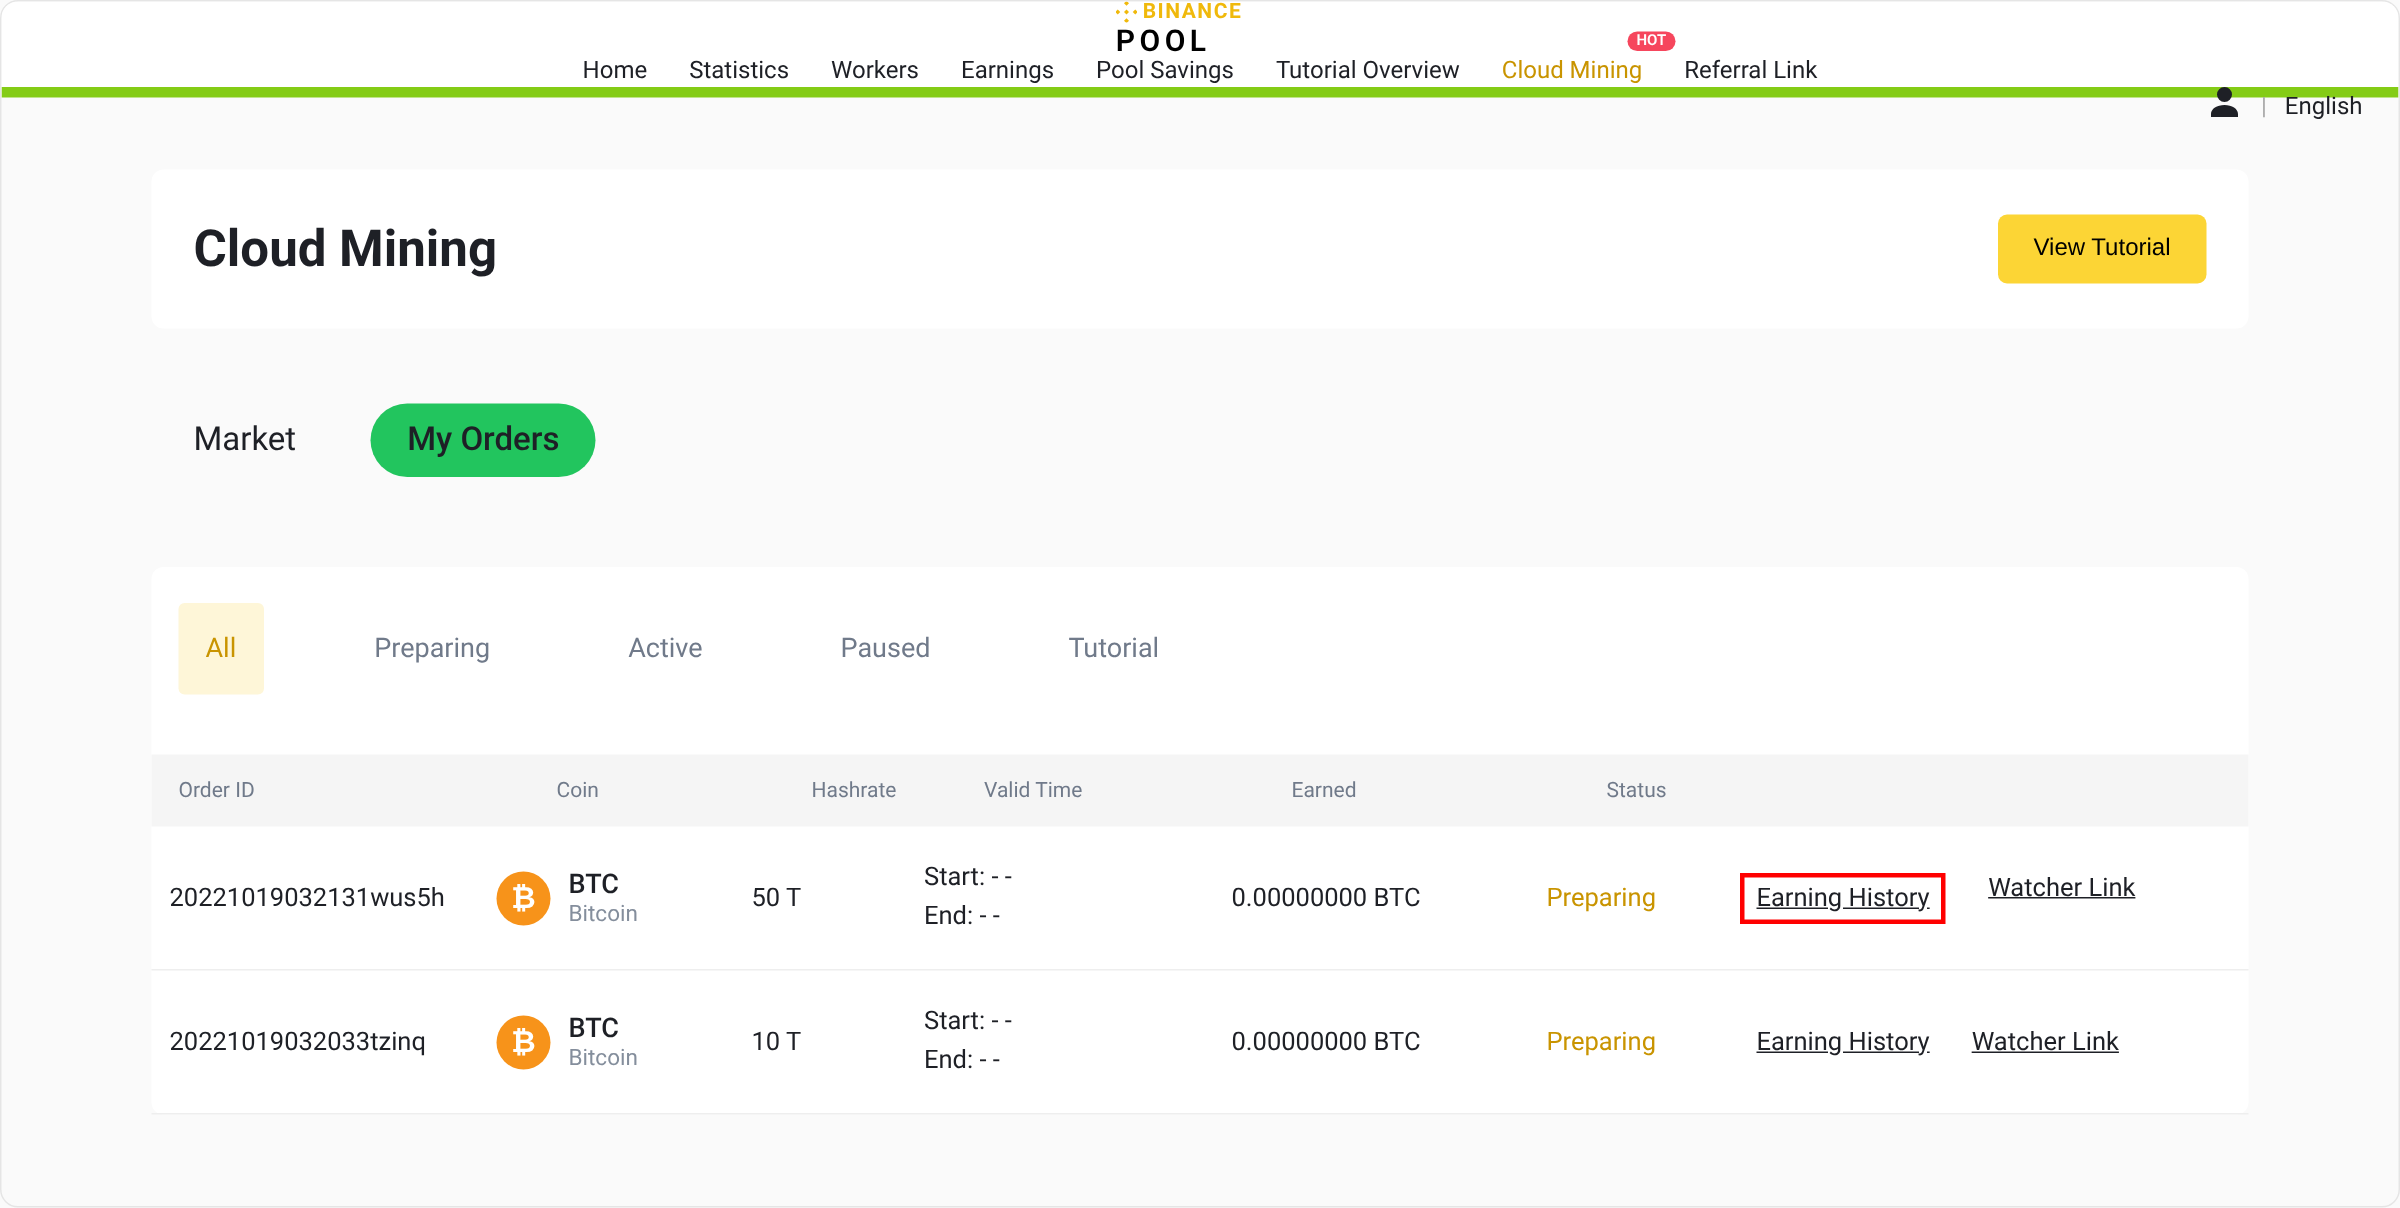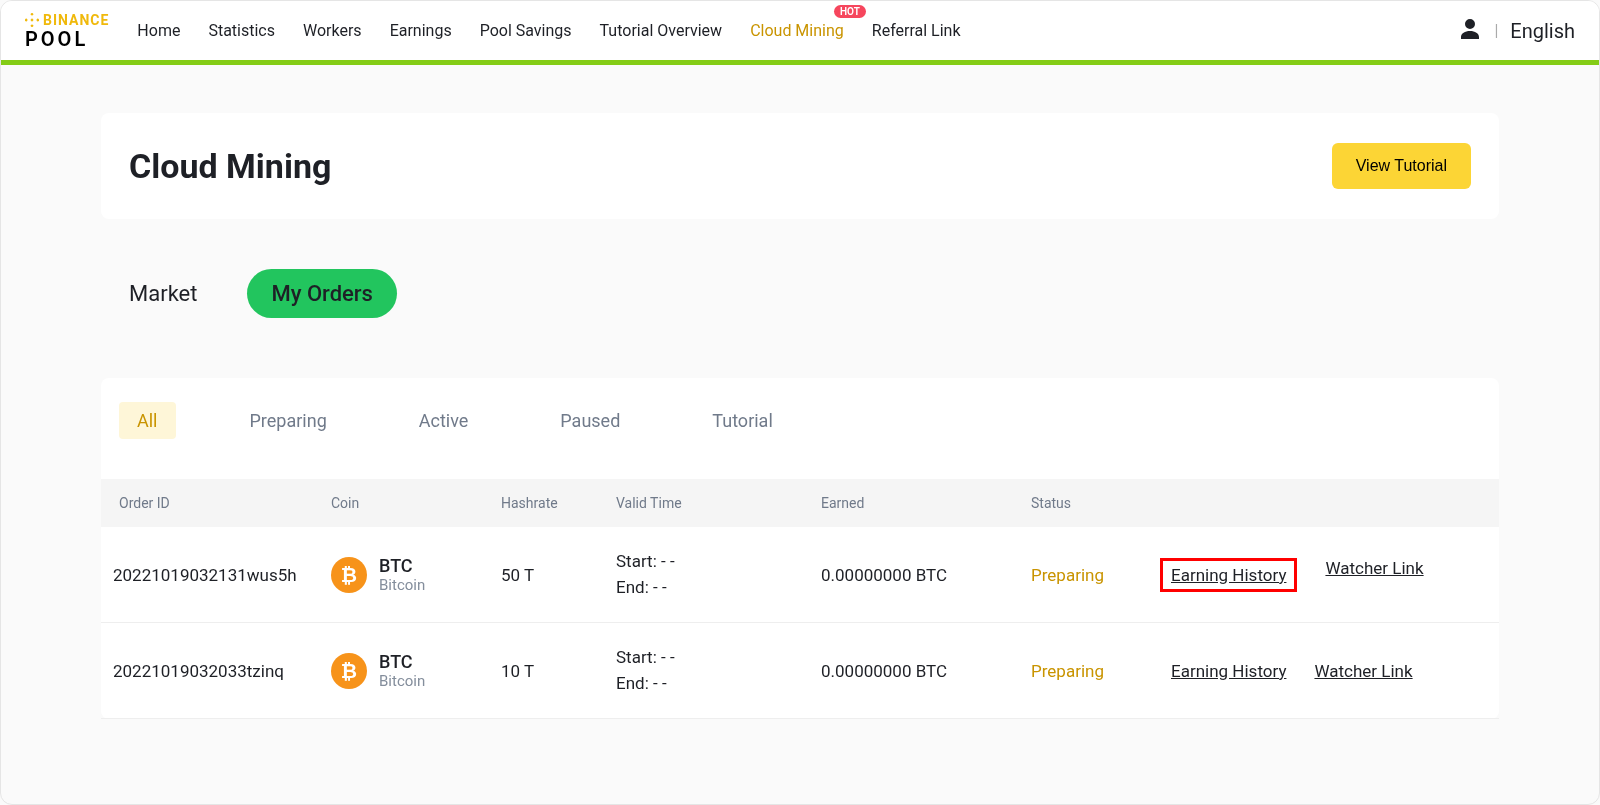--- a/index.html
+++ b/index.html
@@ -1,53 +1,53 @@
 <!DOCTYPE html>
 <html><head>
 <meta charset="utf-8">
 <style>
   * { box-sizing: border-box; margin: 0; padding: 0; }
   body { font-family: -apple-system, BlinkMacSystemFont, "Segoe UI", Roboto, Arial, sans-serif; background: #fafafa; width: 1600px; height: 805px; overflow: hidden; border-radius: 12px; border: 1px solid #e5e5e5;}
   
   
-  .header { display: flex; align-items: center; background: #fff; height: 64px; padding: 0 24px; border-bottom: 5px solid #84cc16; }
+  .header { display: flex; align-items: center; background: #fff; height: 64px; padding: 0 24px; border-bottom: 7px solid #84cc16; flex-direction: column; }
   .logo { display: flex; flex-direction: column; align-items: flex-start; margin-right: 28px; line-height: 1; }
   .logo-top { color: #f0b90b; font-weight: 700; font-size: 14px; letter-spacing: 1px; display:flex; align-items:center; gap:4px;}
   .logo-top svg { width:14px; height:14px; }
   .logo-bottom { font-size: 20px; font-weight: 600; letter-spacing: 3px; margin-top: 2px; }
   .nav { display: flex; gap: 28px; align-items: center; }
   .nav-item { color: #1e2026; font-size: 16px; cursor: pointer; position: relative; }
   .nav-item.active { color: #c99400; }
   .hot-badge { position: absolute; top: -16px; right: -22px; background: #f6465d; color: #fff; font-size: 10px; font-weight: 600; padding: 1px 6px; border-radius: 8px; }
   .header-right { margin-left: auto; display: flex; align-items: center; gap: 12px; }
   .user-icon svg { width: 24px; height: 24px; fill: #1e2026; }
   .divider { color: #aaa; }
-  .lang { font-size: 20px; color: #1e2026; cursor: pointer; }
+  .lang { font-size: 16px; color: #1e2026; cursor: pointer; }
 
   
   .content { padding: 48px 100px 0 100px; }
   .title-card { background: #fff; border-radius: 8px; padding: 30px 28px; display: flex; align-items: center; justify-content: space-between; }
   .page-title { font-size: 34px; font-weight: 700; color: #1e2026; }
   .tutorial-btn { background: #fcd535; border: none; border-radius: 6px; padding: 14px 24px; font-size: 16px; font-weight: 500; cursor: pointer; }
 
   .section-tabs { display: flex; align-items: center; gap: 50px; margin: 50px 0 0 28px; }
   .section-tab { font-size: 22px; color: #1e2026; cursor: pointer; }
   .section-tab.active { background: #22c55e; padding: 12px 24px; border-radius: 999px; font-weight: 500; }
 
   
   .orders-card { background: #fff; border-radius: 8px; margin-top: 60px; padding: 24px 0 0 0; }
   .filter-tabs { display: flex; gap: 56px; align-items: center; padding-left: 18px; }
-  .filter-tab { font-size: 18px; color: #707a8a; cursor: pointer; padding: 8px 18px; }
+  .filter-tab { font-size: 18px; color: #707a8a; cursor: pointer; padding: 20px 18px; }
   .filter-tab.active { background: #fef6d8; color: #c99400; border-radius: 4px; }
 
   
   .table-container { margin-top: 40px; }
   .table-head { display: flex; background: #f5f5f5; padding: 16px 0; font-size: 14px; color: #707a8a; }
   .col-order { width: 230px; padding-left: 18px; }
-  .col-coin { width: 170px; }
+  .col-coin { width: 170px; margin-left: 40px; }
   .col-hash { width: 115px; }
   .col-time { width: 205px; }
   .col-earned { width: 210px; }
   .col-status { width: 140px; }
   .col-view { flex: 1; }
 
   .table-row { display: flex; align-items: center; padding: 22px 0; border-bottom: 1px solid #eee; font-size: 17px; color: #1e2026; }
   .cell-order { width: 230px; padding-left: 12px; }
   .cell-coin { width: 170px; display: flex; align-items: center; gap: 12px; }
   .coin-icon { width: 36px; height: 36px; border-radius: 50%; background: #f7931a; display: flex; align-items: center; justify-content: center; color: #fff; font-weight: 700; font-size: 20px; }

